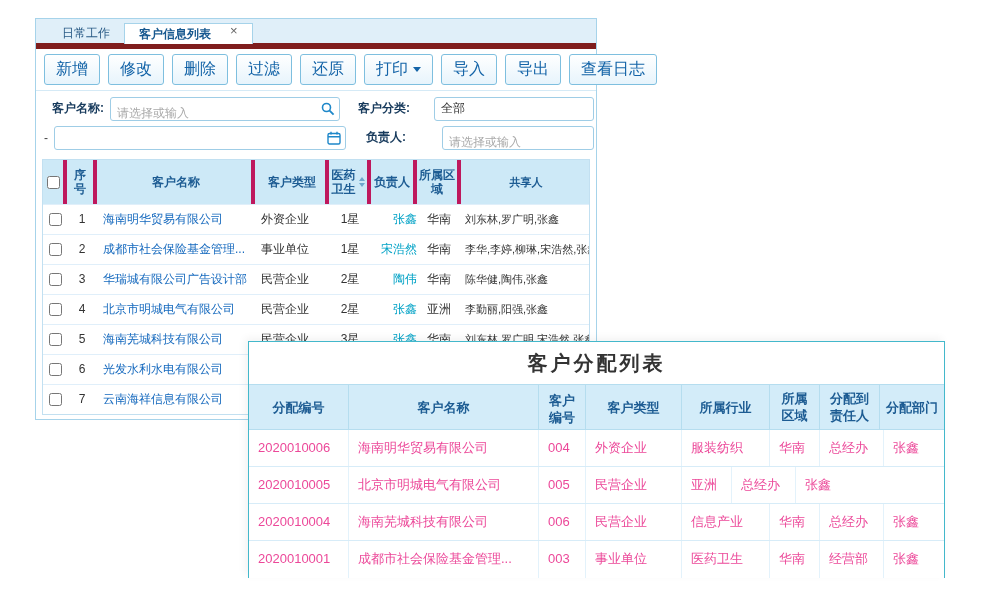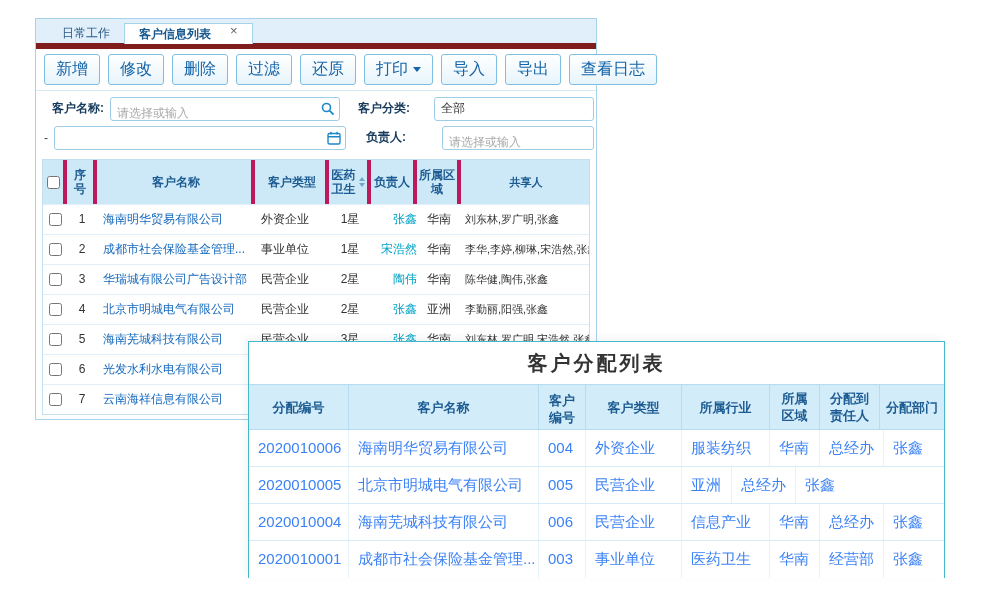--- a/index.html
+++ b/index.html
@@ -69,21 +69,21 @@
   .p2-title{height:42px;display:flex;align-items:center;justify-content:center;
           font-size:20px;font-weight:bold;color:#333;letter-spacing:3px;}
   .p2-head{display:flex;background:#d3ecf9;border-top:1px solid #b5ddef;
           border-bottom:1px solid #b5ddef;min-height:46px;}
   .p2-th{display:flex;align-items:center;justify-content:center;text-align:center;
           font-size:13px;font-weight:bold;color:#1d5c93;border-right:1px solid #b5ddef;
           padding:3px 6px;line-height:17px;}
   .p2-th:last-child{border-right:none;}
   .p2-tr{display:flex;height:37px;border-bottom:1px solid #d7ecf8;background:#fff;}
   .p2-tr:last-child{border-bottom:none;}
-  .p2-td{display:block;font-size:15px;color:#3b82f6;line-height:36px;padding-left:9px;
+  .p2-td{display:block;font-size:13px;color:#ec4899;line-height:36px;padding-left:9px;
           white-space:nowrap;overflow:hidden;border-right:1px solid #e3f2fb;}
   .p2-td:last-child{border-right:none;}
   .a-no{width:100px;flex:0 0 auto;}
   .a-name{width:190px;flex:0 0 auto;}
   .a-cno{width:47px;flex:0 0 auto;align-items:flex-end;}
   .a-type{width:96px;flex:0 0 auto;}
   .a-ind{width:88px;flex:0 0 auto;}
   .a-reg{width:50px;flex:0 0 auto;}
   .a-dept{width:64px;flex:0 0 auto;}
   .a-ass{flex:1;min-width:0;}

